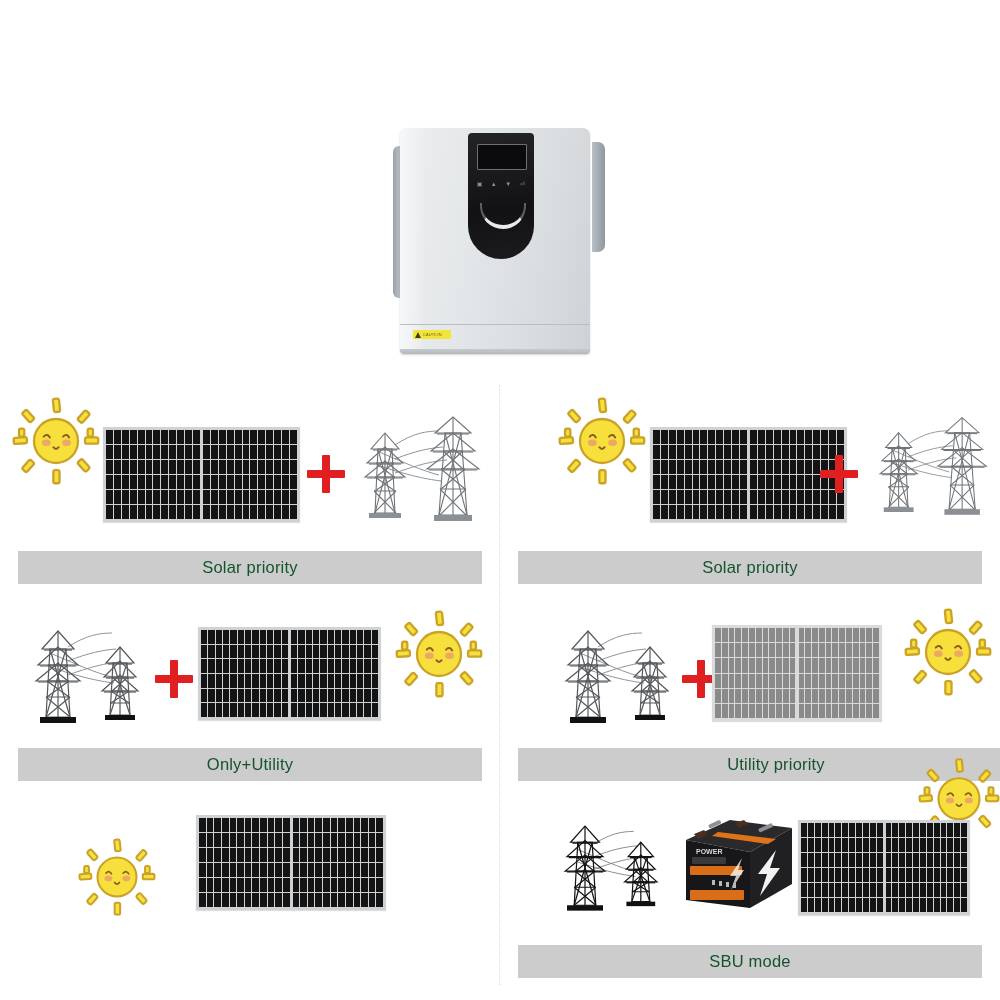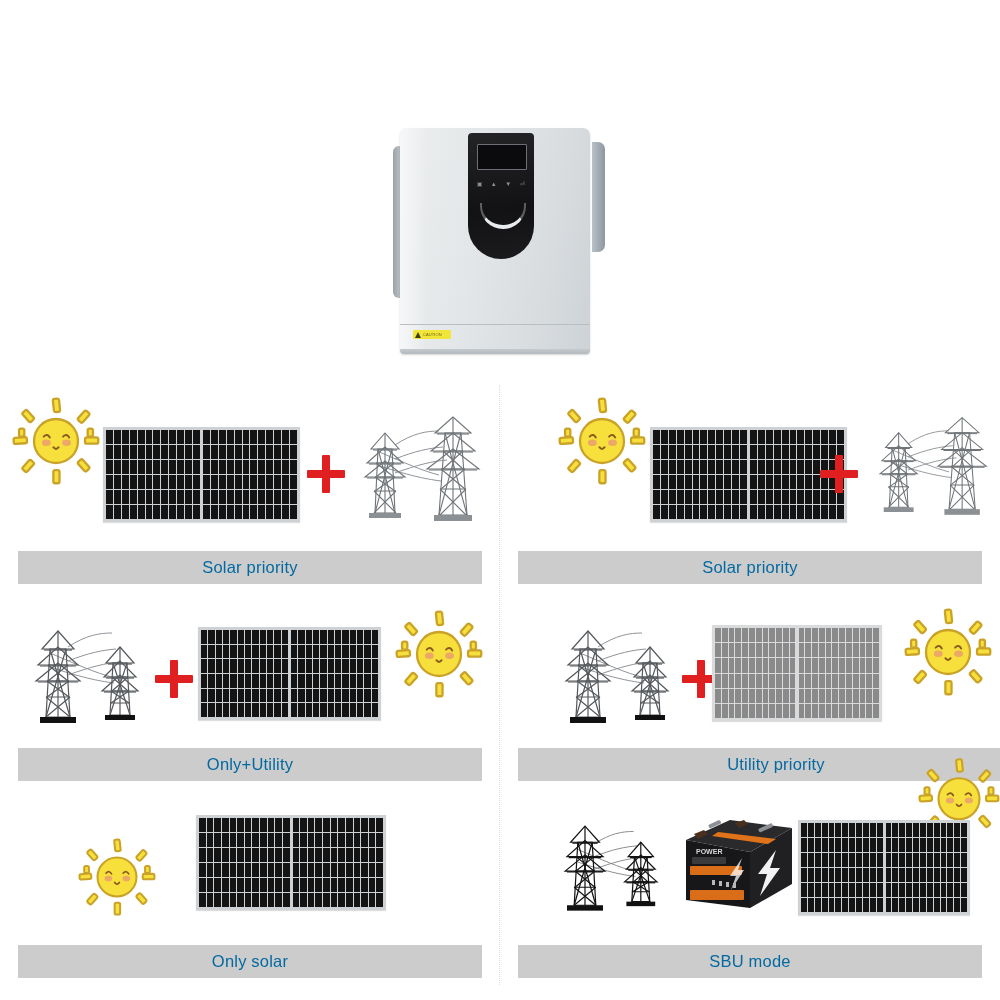--- a/index.html
+++ b/index.html
@@ -74,21 +74,21 @@
   .inv-caution .ctext{
     font-size:4px;color:#6b5f14;letter-spacing:.1px;line-height:5px;white-space:nowrap;overflow:hidden;
   }
 
   
   .cell{position:absolute;}
   .band{
     position:absolute;height:33px;background:#cccccc;
     display:flex;align-items:center;justify-content:center;
   }
-  .band span{font-size:16.5px;color:#0369a1;letter-spacing:.2px;}
+  .band span{font-size:16.5px;color:#14532d;letter-spacing:.2px;}
 
   
   .plus{position:absolute;width:38px;height:38px;}
   .plus:before,.plus:after{content:"";position:absolute;background:#e02020;border-radius:1px;}
   .plus:before{left:0;top:15px;width:38px;height:8px;}
   .plus:after{left:15px;top:0;width:8px;height:38px;}
 
   
   .panel{
     position:absolute;background:#cfd2d4;padding:3px;
@@ -1455,18 +1455,15 @@
           <div class="cellsq"></div>
           <div class="cellsq"></div>
           <div class="cellsq"></div>
           <div class="cellsq"></div>
           <div class="cellsq"></div>
           <div class="cellsq"></div>
           <div class="cellsq"></div>
       </div>
     </div>
 
-    <div class="band" style="left:18px;top:165px;width:464px;">
-      <span>Only solar</span>
-    </div>
   </div>
 
 </div>
 
 </body></html>

